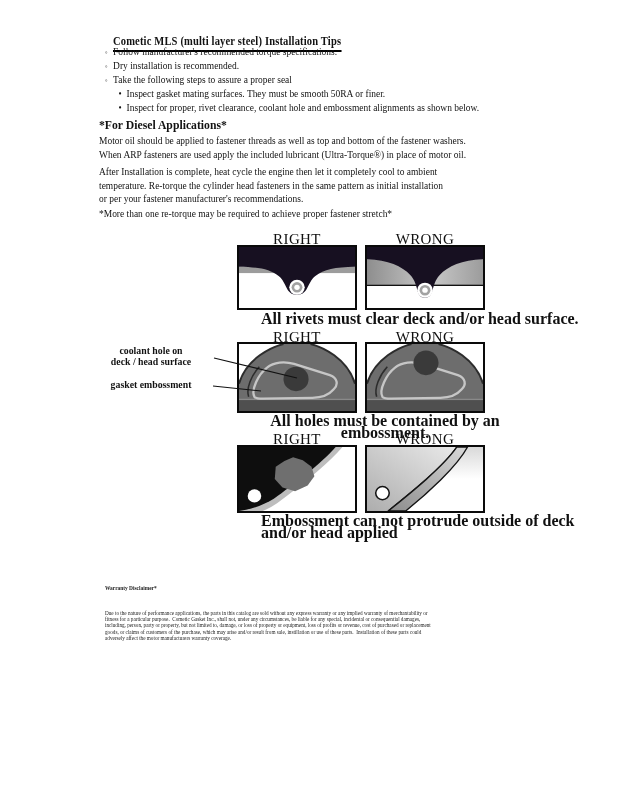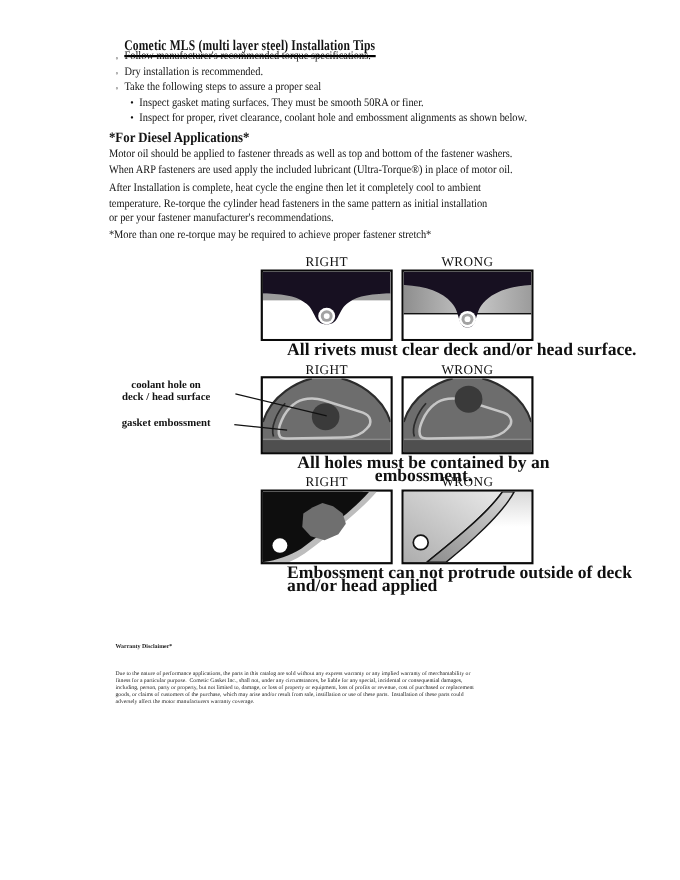--- a/index.html
+++ b/index.html
@@ -10,21 +10,21 @@
   .title{left:113px;top:24px;font-size:13.5px;font-weight:bold;white-space:nowrap;
          border-bottom:2px solid #000;padding-bottom:1px;transform:scaleX(0.78);
          transform-origin:0 0;letter-spacing:.2px;}
   .bullets{left:105px;top:45px;font-size:10.5px;line-height:14px;white-space:nowrap;}
   .b{display:flex;align-items:flex-start;}
   .m1{width:9px;font-size:8px;line-height:14px;position:relative;top:1px;}
   .sub{padding-left:15px;}
   .m2{width:9px;font-size:10px;line-height:14px;}
   .h2{left:99px;top:117px;font-size:13px;font-weight:bold;}
   .para{left:99px;font-size:10.5px;line-height:13.5px;white-space:pre-wrap;width:540px;}
-  .dg-label{font-size:12px;letter-spacing:.4px;width:120px;text-align:center;color:#101010;}
+  .dg-label{font-size:15px;letter-spacing:.4px;width:120px;text-align:center;color:#101010;}
   .dbox{border:2px solid #0a0a0a;box-sizing:border-box;width:120px;height:65px;background:#fff;}
   .dbox svg{display:block;width:100%;height:100%;}
   .caption{font-weight:bold;font-size:16px;color:#101010;white-space:pre-wrap;line-height:11.5px;margin-left:24px;}
   .side-label{font-weight:bold;font-size:9.8px;line-height:11px;text-align:center;
               white-space:pre-wrap;width:122px;}
   .legal{left:105px;top:573px;width:432px;font-size:5.2px;line-height:6.2px;
          white-space:pre-wrap;color:#1c1c1c;}
   .legal .lh{font-size:5.4px;font-weight:bold;margin:0 0 6px 0;}
   .legal p{margin:0 0 6px 0;}
   .pagenum{left:391px;top:760px;font-size:14px;color:#2e2e2e;letter-spacing:.3px;}

